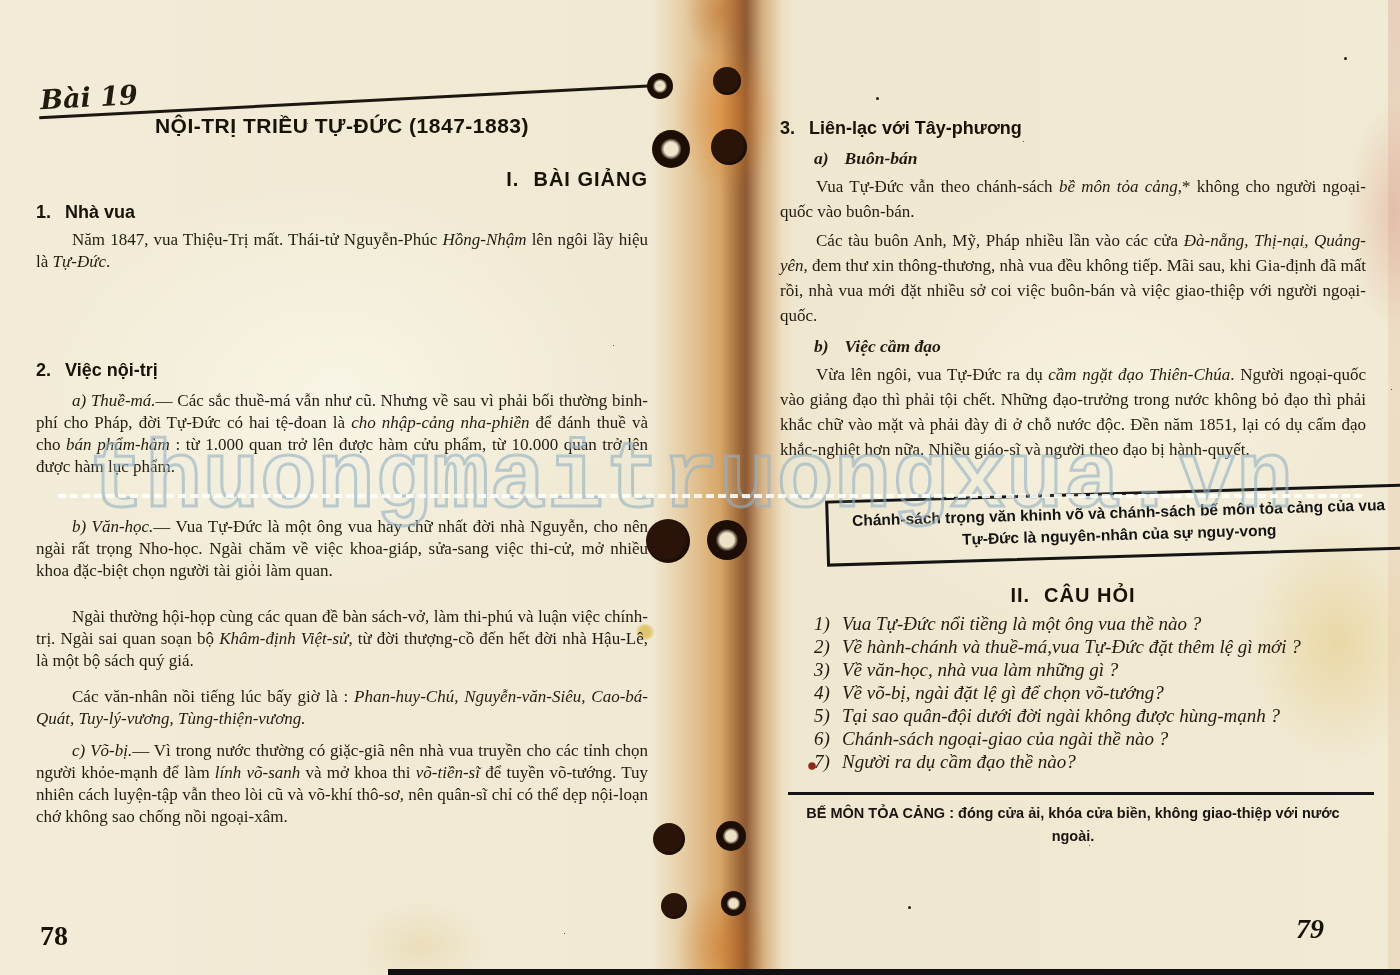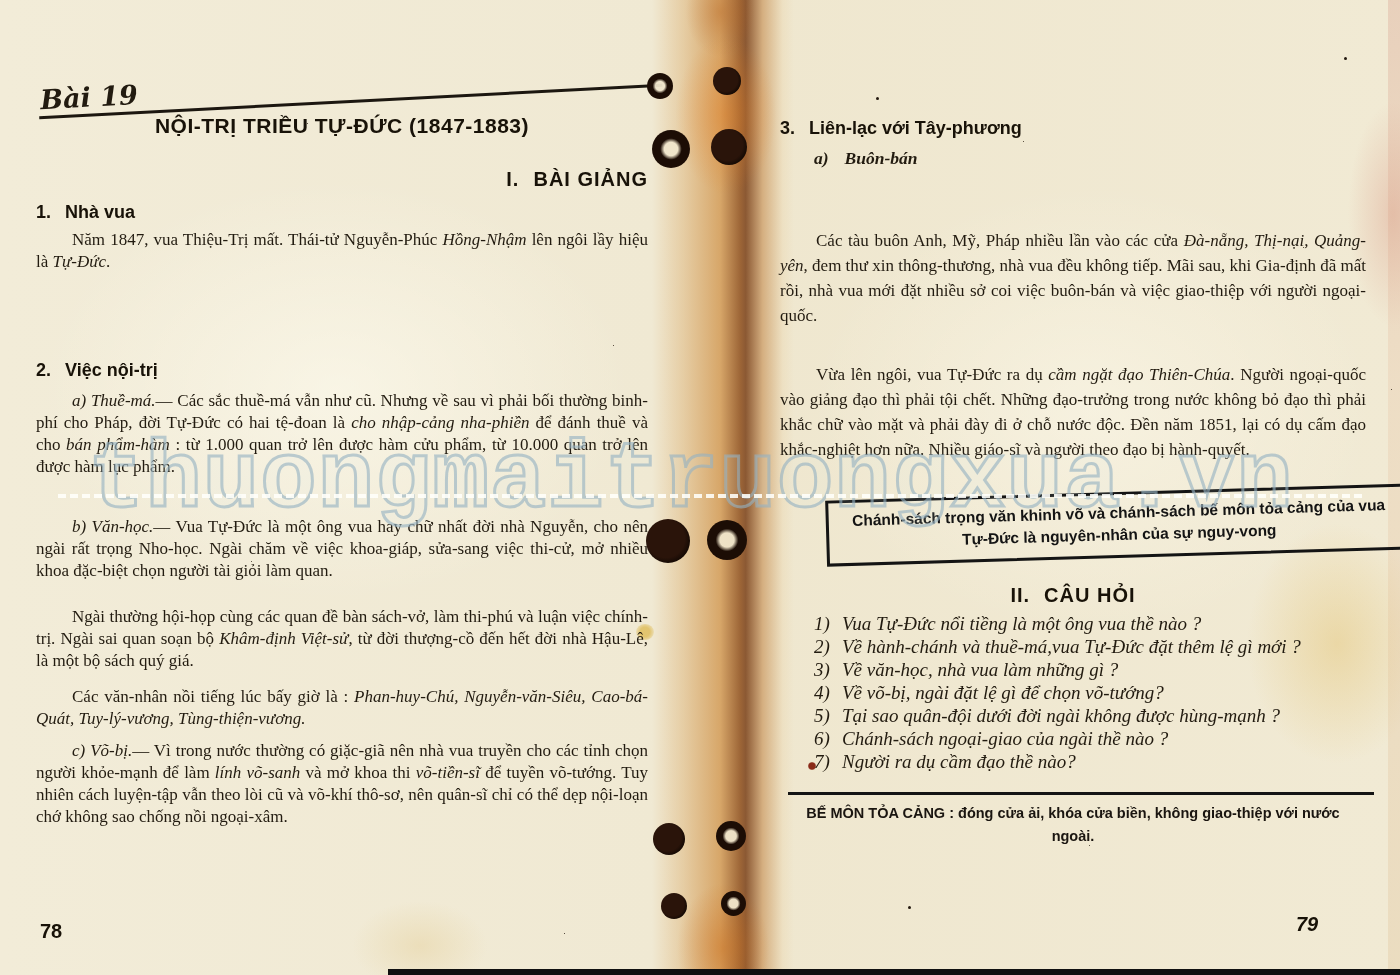--- a/index.html
+++ b/index.html
@@ -73,21 +73,21 @@
   .sub-head { font-style:italic; font-size:17.5px; font-weight:bold; width:auto; }
   .sub-head .nm { margin-right:16px; }
   .summary-box { box-sizing:border-box; border:3px solid #141414; width:462px; padding:7px 14px 9px;
     transform:rotate(-1.7deg); text-align:center;
     font-family:"Liberation Sans","DejaVu Sans",sans-serif; font-weight:bold; font-size:15.5px; line-height:1.42; color:#141414; }
   .questions { left:34px; width:540px; list-style:none; margin:0; padding:0; font-style:italic; font-size:19px; line-height:23px; }
   .questions .nm { display:inline-block; width:28px; }
   .foot-rule { width:228px; border-top:3px solid #141414; }
   .footnote { text-align:center; font-family:"Liberation Sans","DejaVu Sans",sans-serif; font-weight:bold;
     font-size:14.5px; line-height:1.6; color:#1a1510; }
-  .page-num { position:absolute; z-index:4; font-family:Liberation Sans, sans-serif; font-weight:bold; font-size:20px; color:#181208; }
+  .page-num { position:absolute; z-index:4; font-family:Liberation Serif, serif; font-weight:bold; font-size:28px; color:#181208; }
   .page-num.left { left:40px; top:920px; }
   .page-num.right { left:1296px; top:913px; font-style:italic; }
   .right-edge { position:absolute; right:0; top:0; width:12px; height:100%; z-index:3;
     background:linear-gradient(180deg, rgba(206,132,116,0.25), rgba(222,166,130,0.18) 40%, rgba(212,172,120,0.22)); }
 </style>
 </head>
 <body>
 
 <div id="scan">
 
@@ -114,21 +114,25 @@
     <div class="para" style="top:740px;"><i>c) Võ-bị.</i>— Vì trong nước thường có giặc-giã nên nhà vua truyền cho các tỉnh chọn người khỏe-mạnh để làm <i>lính võ-sanh</i> và mở khoa thi <i>võ-tiền-sĩ</i> để tuyền võ-tướng. Tuy nhiên cách luyện-tập vẫn theo lòi cũ và võ-khí thô-sơ, nên quân-sĩ chỉ có thể dẹp nội-loạn chớ không sao chống nồi ngoại-xâm.</div>
   </div>
 
   <div class="page-right">
     <div class="num-head" style="top:118px;">
       <span class="nm">3.</span><span>Liên-lạc với Tây-phương</span>
     </div>
     <div class="sub-head" style="top:148px;left:34px;">
       <span class="nm">a)</span><span>Buôn-bán</span>
     </div>
+    <div class="para" style="top:174px;">Vua Tự-Đức vẫn theo chánh-sách <i>bề môn tỏa cảng</i>,* không cho người ngoại-quốc vào buôn-bán.</div>
     <div class="para" style="top:228px;">Các tàu buôn Anh, Mỹ, Pháp nhiều lần vào các cửa <i>Đà-nẵng, Thị-nại, Quảng-yên</i>, đem thư xin thông-thương, nhà vua đều không tiếp. Mãi sau, khi Gia-định đã mất rồi, nhà vua mới đặt nhiều sở coi việc buôn-bán và việc giao-thiệp với người ngoại-quốc.</div>
+    <div class="sub-head" style="top:336px;left:34px;">
+      <span class="nm">b)</span><span>Việc cầm đạo</span>
+    </div>
     <div class="para" style="top:362px;">Vừa lên ngôi, vua Tự-Đức ra dụ <i>cầm ngặt đạo Thiên-Chúa</i>. Người ngoại-quốc vào giảng đạo thì phải tội chết. Những đạo-trưởng trong nước không bỏ đạo thì phải khắc chữ vào mặt và phải đày đi ở chỗ nước độc. Đền năm 1851, lại có dụ cấm đạo khắc-nghiệt hơn nữa. Nhiều giáo-sĩ và người theo đạo bị hành-quyết.</div>
     <div class="summary-box" style="top:492px;left:46px;">Chánh-sách trọng văn khinh võ và chánh-sách bế môn tỏa cảng của vua Tự-Đức là nguyên-nhân của sự nguy-vong</div>
     <div class="sec-head" style="top:584px;">
       <span class="nm">II.</span><span>CÂU HỎI</span>
     </div>
     <ul class="questions" style="position:absolute;top:612px;">
       <li><span class="nm">1)</span><span>Vua Tự-Đức nổi tiềng là một ông vua thề nào ?</span></li>
       <li><span class="nm">2)</span><span>Về hành-chánh và thuề-má,vua Tự-Đức đặt thêm lệ gì mới ?</span></li>
       <li><span class="nm">3)</span><span>Về văn-học, nhà vua làm những gì ?</span></li>
       <li><span class="nm">4)</span><span>Về võ-bị, ngài đặt lệ gì để chọn võ-tướng?</span></li>

